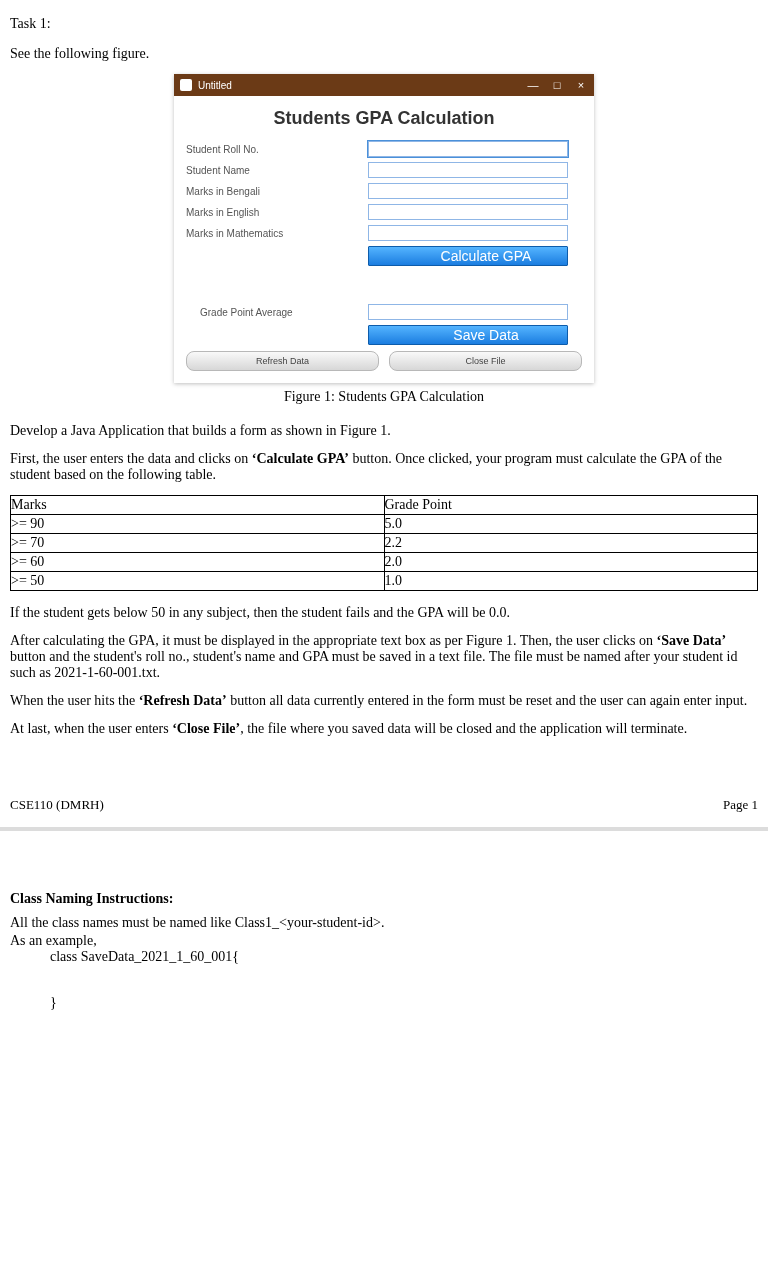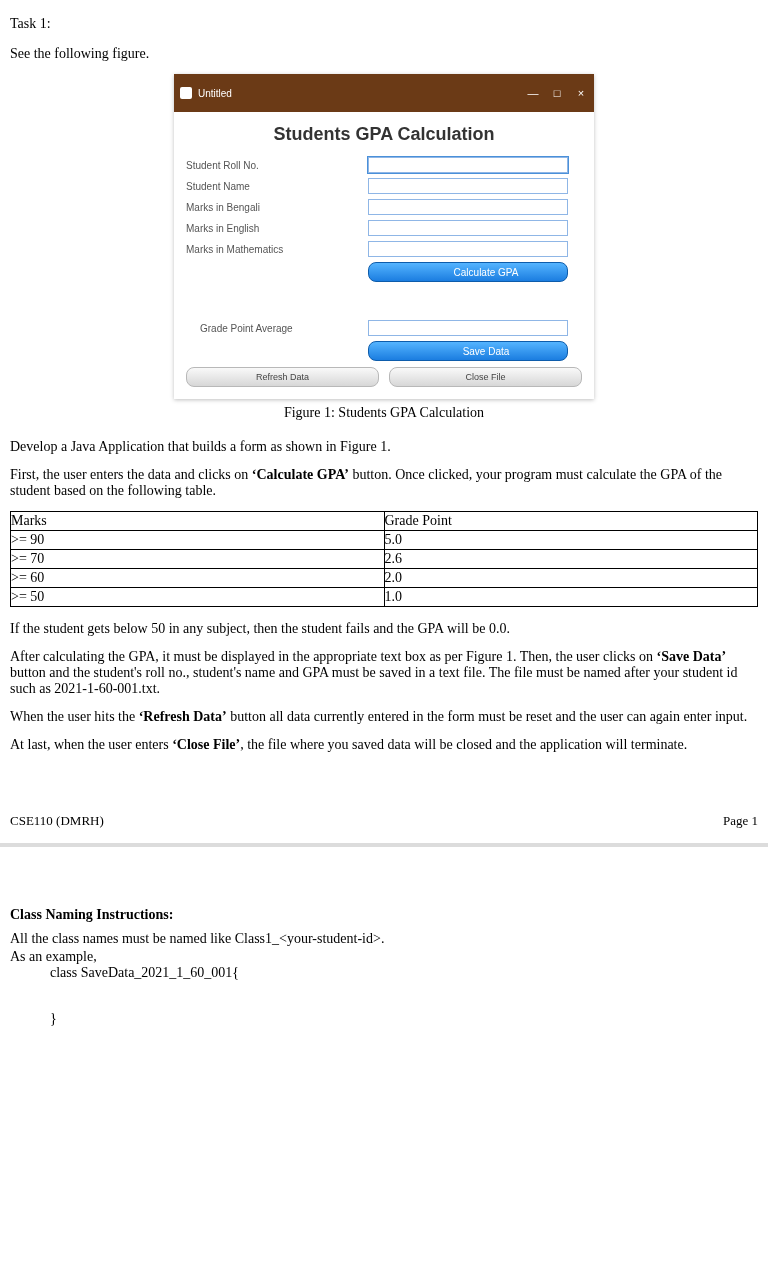--- a/index.html
+++ b/index.html
@@ -22,21 +22,21 @@
   
   .app-wrap {
     width: 420px;
     margin: 6px auto 4px auto;
     box-shadow: 0 1px 4px rgba(0,0,0,.25);
     background: #fff;
   }
   .titlebar {
     background: #6b3a16;
     color: #fff;
-    height: 38px;
+    height: 22px;
     display: flex;
     align-items: center;
     font-family: Arial, sans-serif;
     font-size: 10px;
     padding: 0 6px;
   }
   .tb-left { display: flex; align-items: center; gap: 6px; }
   .coffee-icon {
     width: 12px; height: 12px;
     background: #fff;
@@ -78,22 +78,22 @@
     box-sizing: border-box;
     font-size: 10px;
     padding: 0 3px;
   }
   .tf.focused { outline: 1px solid #4a90d9; }
   .blue-btn {
     height: 18px;
     background: linear-gradient(#54b4ff,#1b7de0);
     color: #fff;
     border: 1px solid #0d5cab;
-    border-radius: 8px;
-    font-size: 10px;
+    border-radius: 1px;
+    font-size: 14px;
     display: flex; align-items: center; justify-content: center;
     cursor: pointer;
     padding-left: 36px;
   }
   .gray-btn {
     height: 18px;
     background: linear-gradient(#f9f9f9,#d7d7d7);
     color: #444;
     border: 1px solid #b8b8b8;
     border-radius: 8px;
@@ -211,21 +211,21 @@
       <tr>
     <td>Marks</td>
     <td>Grade Point</td>
   </tr>
   <tr>
         <td>&gt;= 90</td>
         <td>5.0</td>
       </tr>
   <tr>
         <td>&gt;= 70</td>
-        <td>2.6</td>
+        <td>2.2</td>
       </tr>
   <tr>
         <td>&gt;= 60</td>
         <td>2.0</td>
       </tr>
   <tr>
         <td>&gt;= 50</td>
         <td>1.0</td>
       </tr>
 </tbody>

